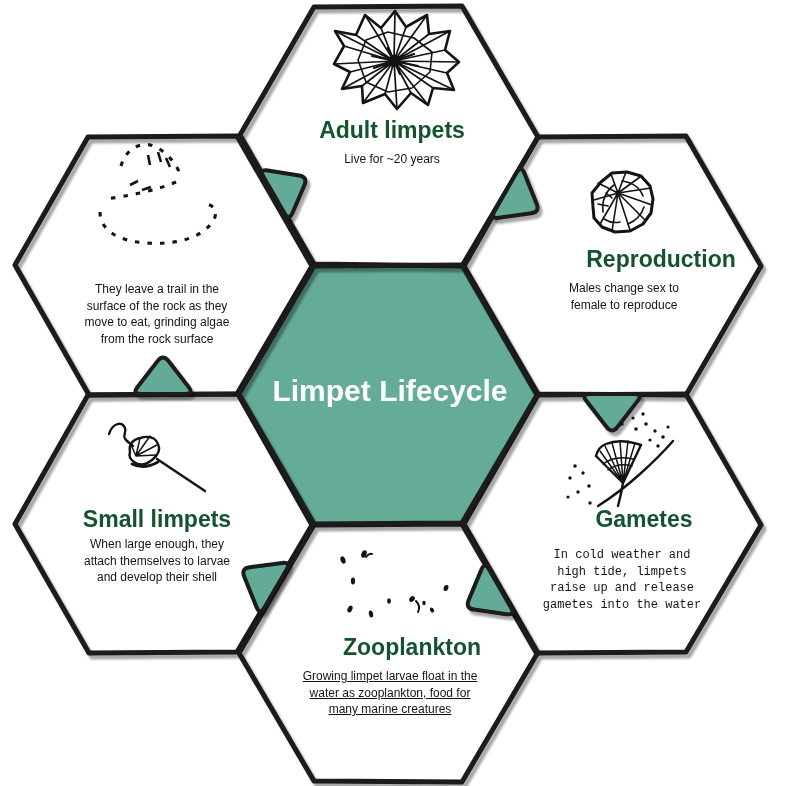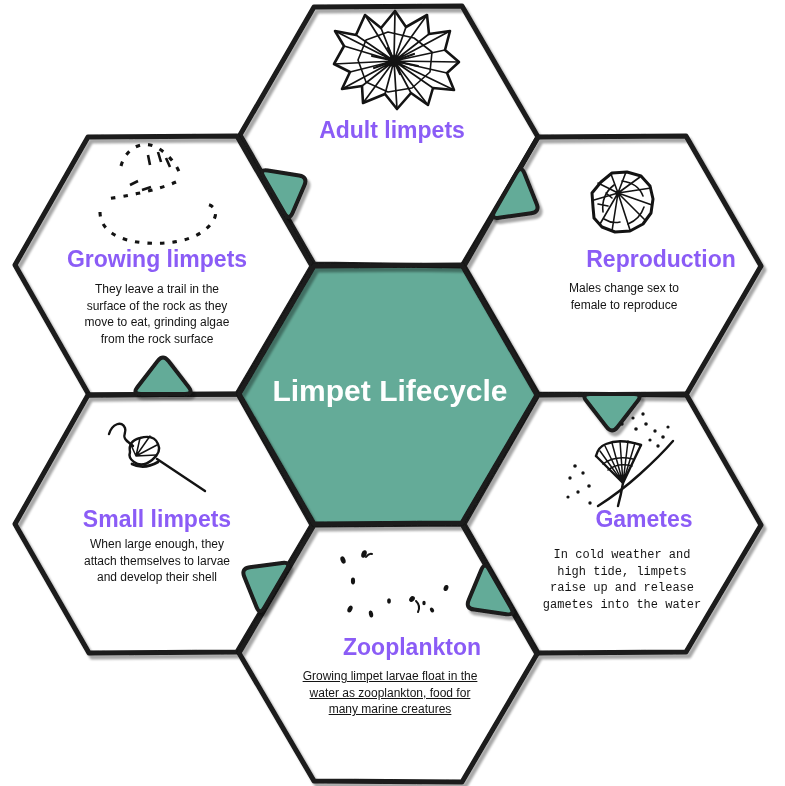--- a/index.html
+++ b/index.html
@@ -1,20 +1,20 @@
 <!DOCTYPE html>
 <html><head>
 <meta charset="utf-8">
 <style>
   html,body{margin:0;padding:0;background:#ffffff;}
   #stage{position:relative;width:785px;height:786px;background:#ffffff;overflow:hidden;
          font-family:"Liberation Sans","DejaVu Sans",sans-serif;}
   #art{position:absolute;left:0;top:0;}
   .label{position:absolute;transform:translateX(-50%);text-align:center;}
-  .stage-title{font-size:23px;font-weight:bold;color:#8b5cf6;line-height:1.1;white-space:nowrap;}
+  .stage-title{font-size:23px;font-weight:bold;color:#14532d;line-height:1.1;white-space:nowrap;}
   .stage-desc{font-size:12px;color:#141414;line-height:16.5px;}
   .center-title{font-size:30px;font-weight:bold;color:#ffffff;line-height:1.1;white-space:nowrap;}
 </style>
 </head>
 <body>
 
 <div id="stage">
 
 <svg id="art" width="785" height="786" viewBox="0 0 785 786">
   <defs>
@@ -119,31 +119,31 @@
 
   <g stroke="#131313" fill="none" stroke-width="3.1" stroke-linecap="butt">
     <path stroke-dasharray="4.5 8" d="M 121,166 C 126,148 142,140 156,147 C 166,152 176,163 180,174"></path>
     <path stroke-dasharray="4.5 8" d="M 176,182 C 158,190 128,196 106,199"></path>
     <path stroke-dasharray="4.5 8" d="M 100,212 C 100,230 118,241 146,243 C 176,245 202,238 213,221 C 219,212 214,204 204,204"></path>
     <path stroke-width="2.6" d="M 148,155 l 2,10 M 158,152 l 3,10 M 166,158 l 4,9 M 130,185 l 8,-4 M 142,190 l 9,-3"></path>
   </g>
 </svg>
 
 <div class="label stage-title" style="left:392px;top:118px;">Adult limpets</div>
+<div class="label stage-desc" style="left:392px;top:151px;width:180px;">Live for ~20 years</div>
 
 <div class="label stage-title" style="left:624px;top:247px;margin-left:37px;">Reproduction</div>
 <div class="label stage-desc" style="left:624px;top:280px;width:135px;">Males change sex to female to reproduce</div>
 
 <div class="label stage-title" style="left:602px;top:507px;margin-left:42px;">Gametes</div>
 <div class="label stage-desc" style="left:622px;top:547px;width:172px;font-family:Liberation Mono, monospace;">In cold weather and high tide, limpets raise up and release gametes into the water</div>
 
 <div class="label stage-title" style="left:390px;top:635px;margin-left:22px;">Zooplankton</div>
 <div class="label stage-desc" style="left:390px;top:668px;width:178px;text-decoration:underline;">Growing limpet larvae float in the water as zooplankton, food for many marine creatures</div>
 
 <div class="label stage-title" style="left:157px;top:507px;">Small limpets</div>
 <div class="label stage-desc" style="left:157px;top:536px;width:152px;">When large enough, they attach themselves to larvae and develop their shell</div>
 
-<div class="label stage-title" style="left:157px;top:247px;">Growing limpets</div>
 <div class="label center-title" style="left:390px;top:374px;">Limpet Lifecycle</div>
 
 <div class="label stage-desc" style="left:157px;top:281px;width:155px;">They leave a trail in the surface of the rock as they move to eat, grinding algae from the rock surface</div>
 
 </div>
 
 </body></html>

